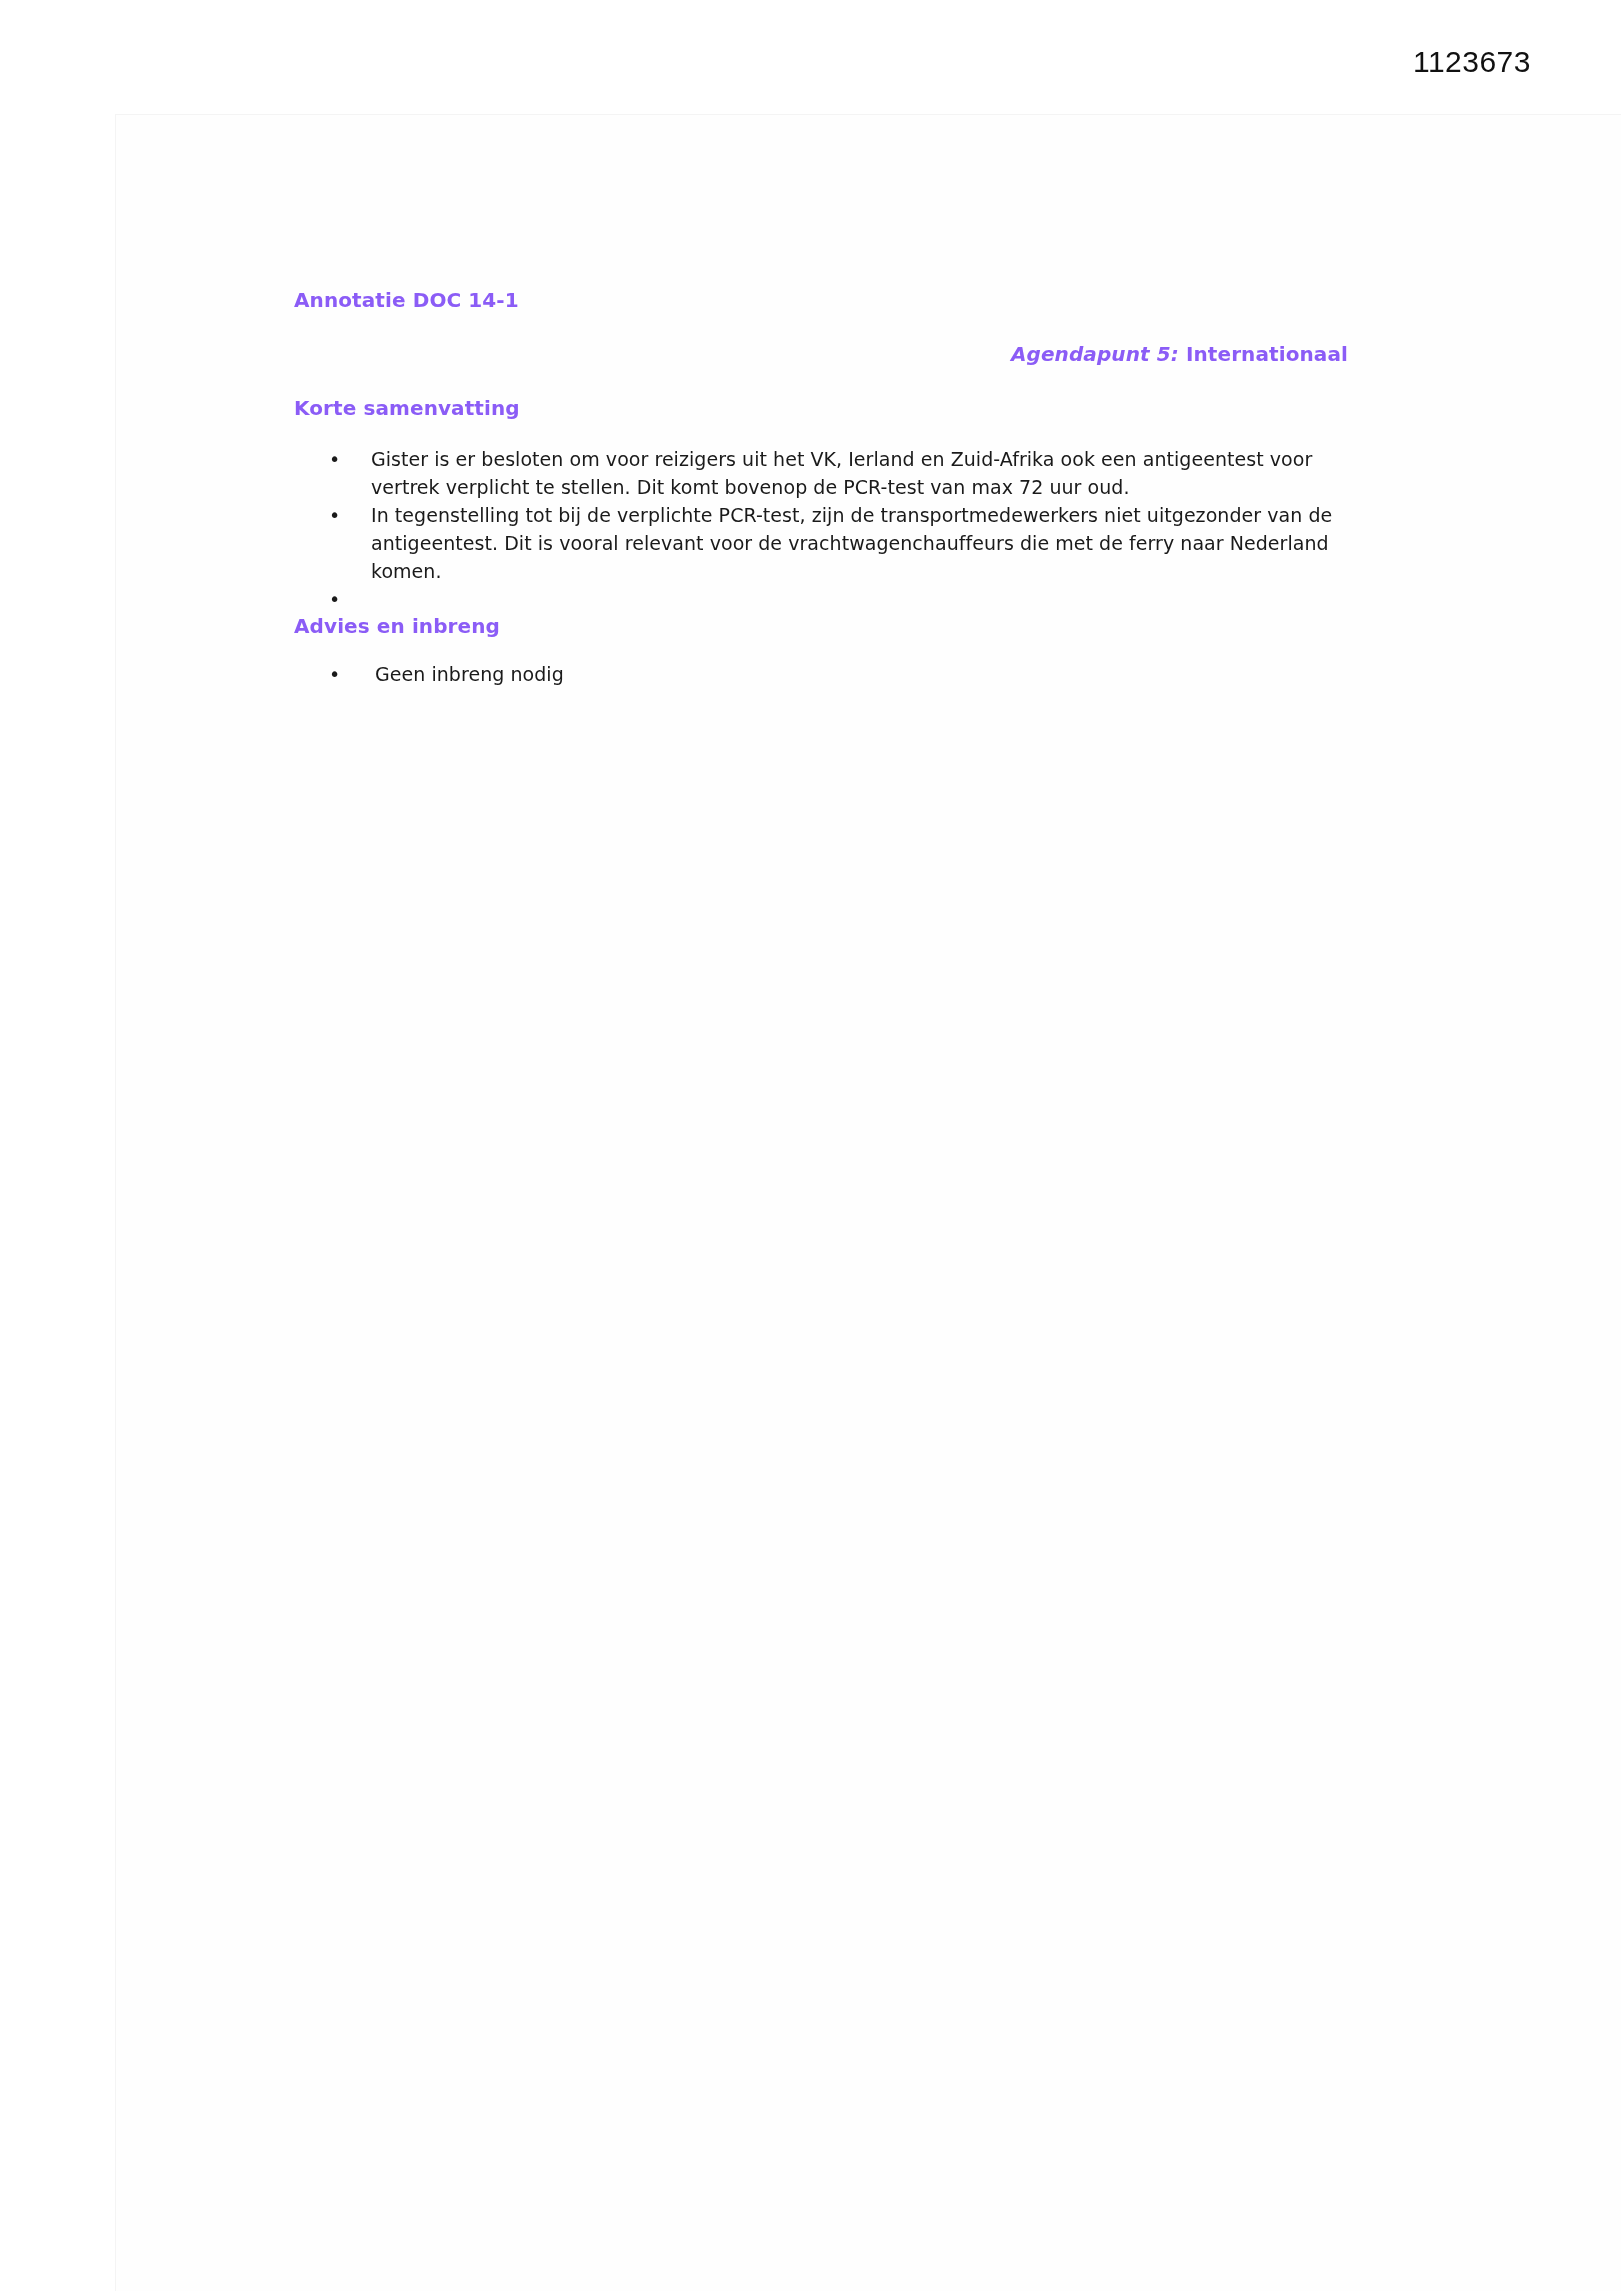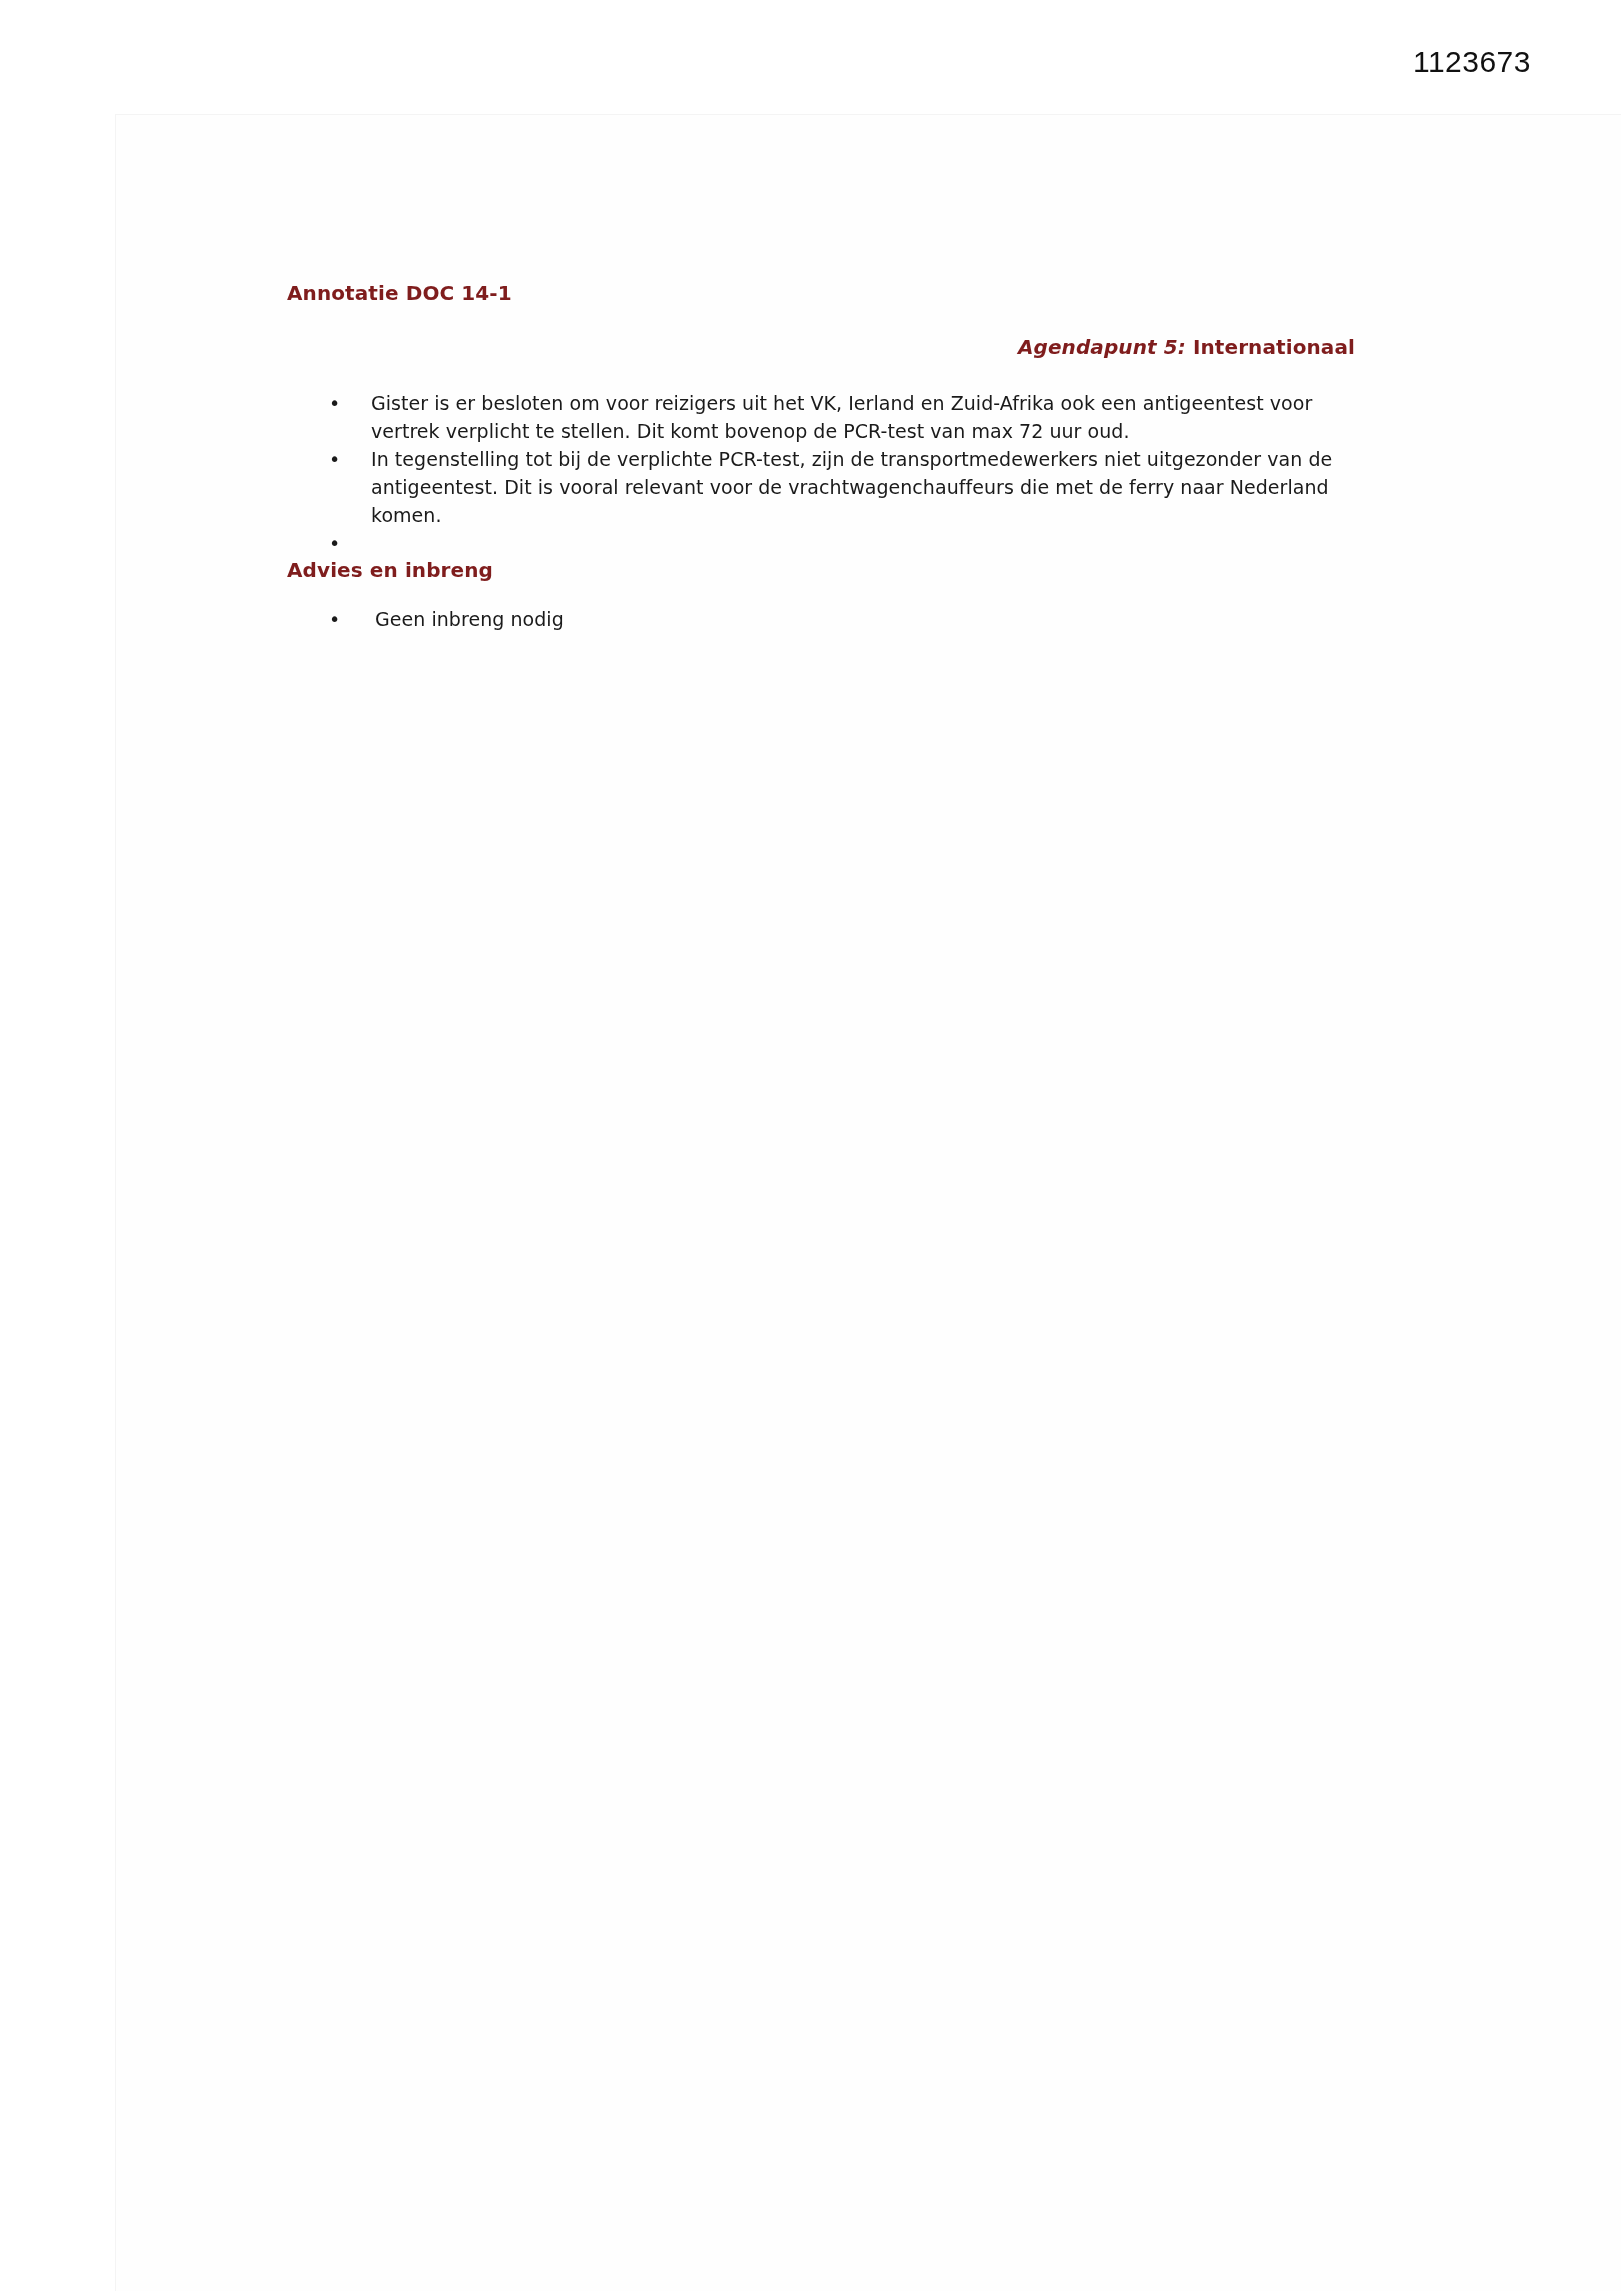--- a/index.html
+++ b/index.html
@@ -48,22 +48,22 @@
     top: 281px;
     width: 1068px;
   }
 
   .heading {
     font-family: "DejaVu Sans", sans-serif;
     font-weight: bold;
     font-size: 20px;
     line-height: 1.25;
     letter-spacing: 0.1px;
-    color: #7f1d1d;
-    margin: 0;
+    color: #8b5cf6;
+    margin: 7px;
   }
 
   .h-annotatie { margin-bottom: 29px; }
 
   .h-agendapunt {
     margin-bottom: 29px;
     font-weight: bold;
     font-size: 20px;
     text-align: right;
   }
@@ -122,20 +122,21 @@
 <div class="doc-number">1123673</div>
 
 <div class="content">
 
   <p class="heading h-annotatie">Annotatie DOC 14-1</p>
 
   <p class="heading h-agendapunt">
     <span class="agenda-label">Agendapunt 5:</span><span class="agenda-value"> Internationaal</span>
   </p>
 
+  <p class="heading h-korte">Korte samenvatting</p>
 
   <ul class="bullets spaced">
     <li>
       <span class="bullet-dot">•</span>
       <span>Gister is er besloten om voor reizigers uit het VK, Ierland en Zuid-Afrika ook een antigeentest voor vertrek verplicht te stellen. Dit komt bovenop de PCR-test van max 72 uur oud.</span>
     </li>
     <li>
       <span class="bullet-dot">•</span>
       <span>In tegenstelling tot bij de verplichte PCR-test, zijn de transportmedewerkers niet uitgezonder van de antigeentest. Dit is vooral relevant voor de vrachtwagenchauffeurs die met de ferry naar Nederland komen.</span>
     </li>

